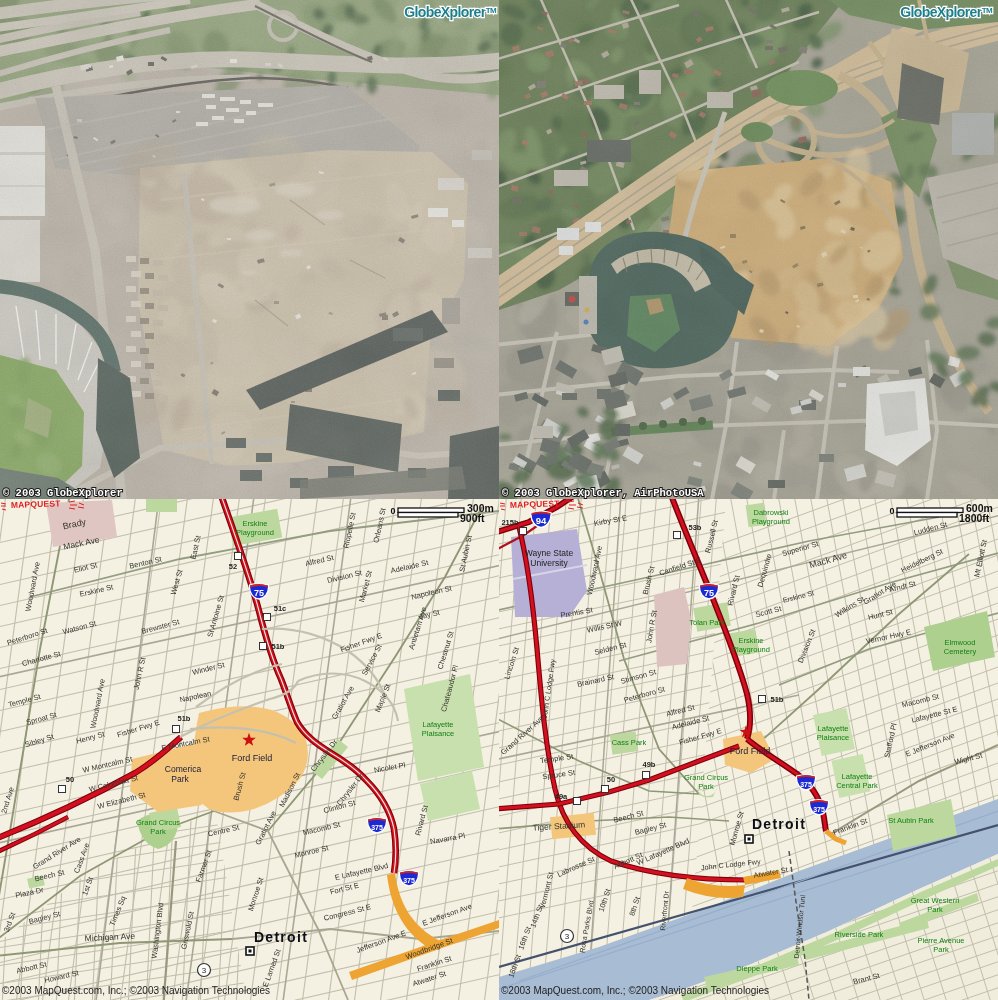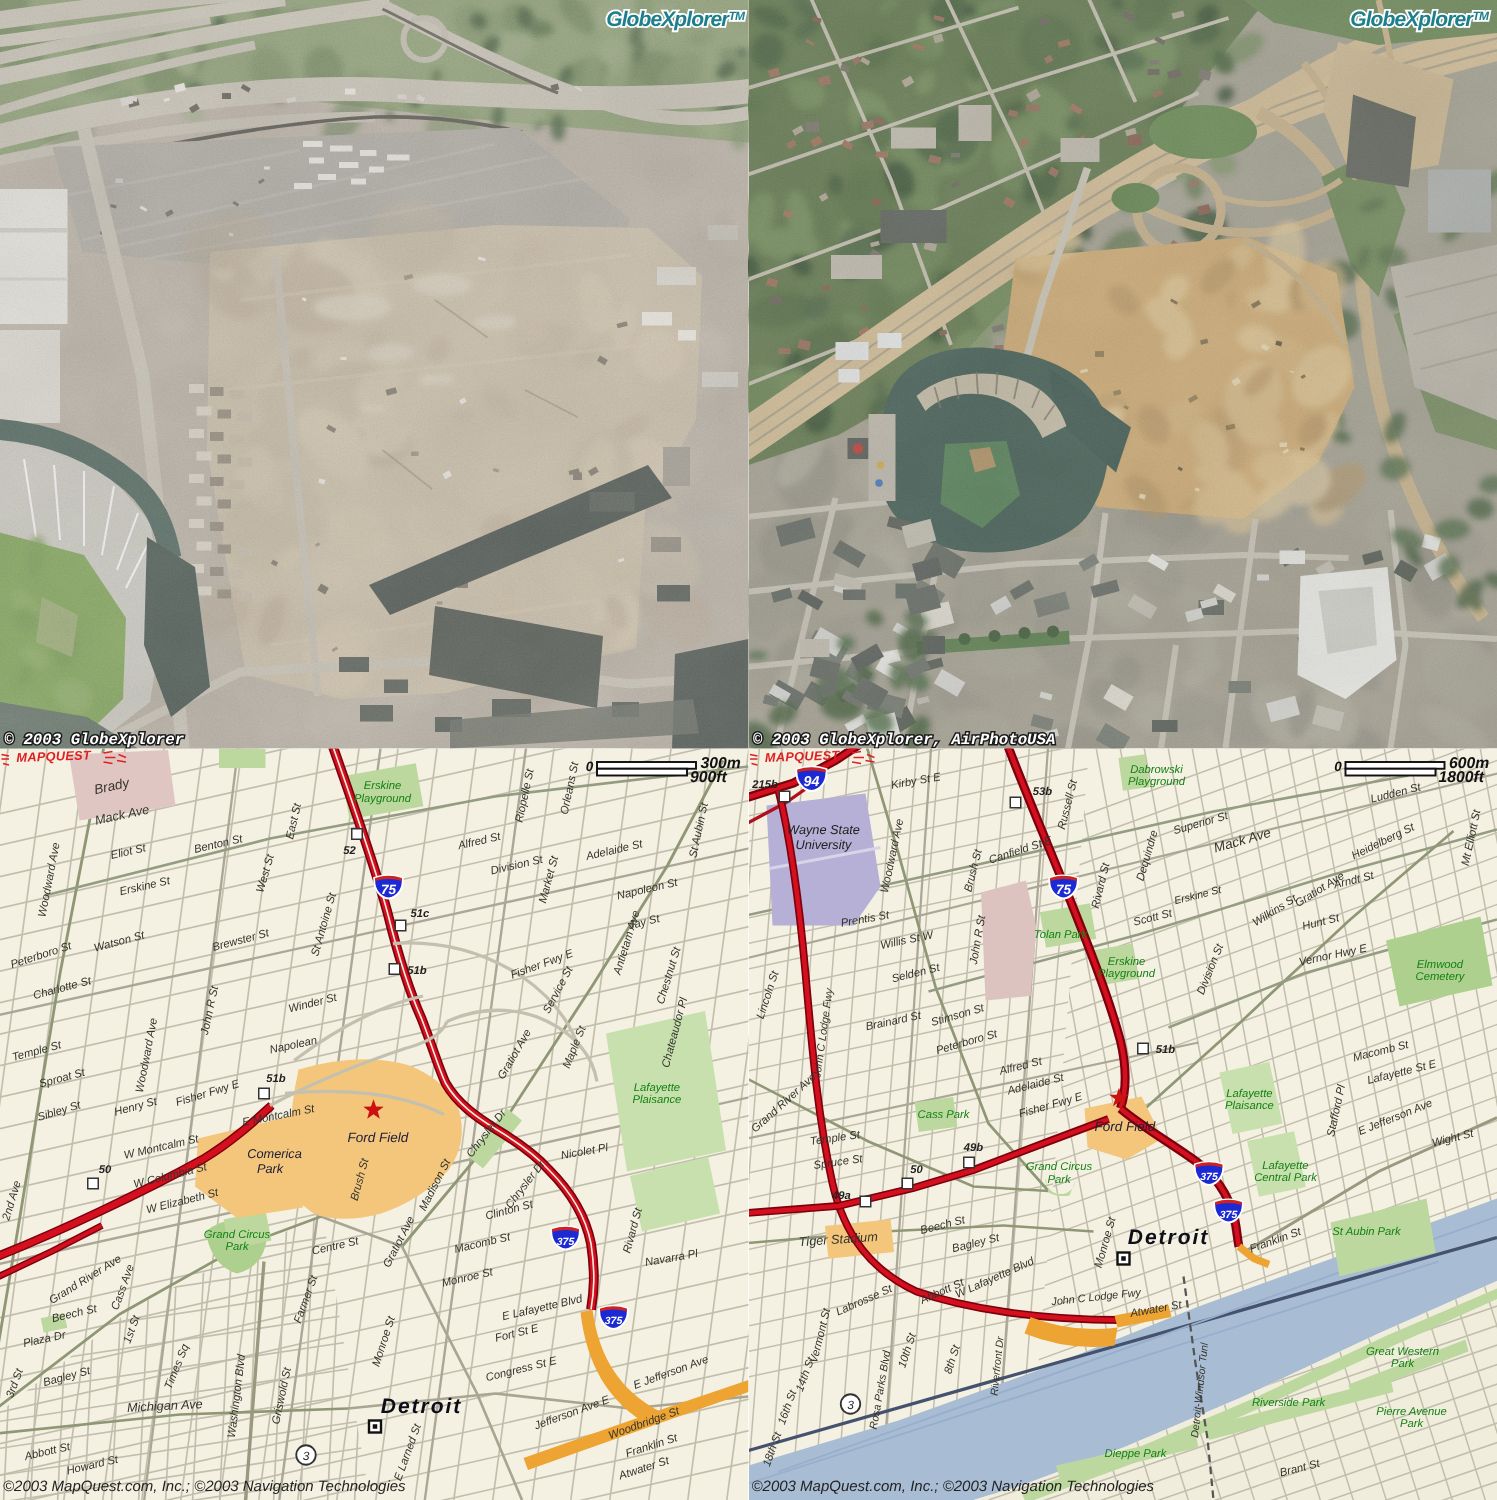--- a/index.html
+++ b/index.html
@@ -1,12 +1,12 @@
 <!DOCTYPE html>
-<html><head><meta charset="utf-8"><title>map</title><style>html,body{margin:0;padding:0;background:#fff}.page{position:relative;width:998px;height:1000px;overflow:hidden;font-family:"Liberation Sans",sans-serif;font-style:italic;}.page svg{position:absolute;display:block}</style></head><body>
+<html><head><meta charset="utf-8"><title>map</title><style>html,body{margin:0;padding:0;background:#fff}.page{position:relative;width:998px;height:1000px;overflow:hidden;font-family:"Liberation Sans",sans-serif;}.page svg{position:absolute;display:block}</style></head><body>
 <div class="page">
     <svg width="0" height="0" style="position:absolute">
       <defs>
         <filter id="grain" x="0" y="0" width="100%" height="100%">
           <feTurbulence type="fractalNoise" baseFrequency="0.9" numOctaves="2" seed="7" result="t"></feTurbulence>
           <feColorMatrix in="t" type="matrix" values="0.3 0.3 0.3 0 0.05  0.3 0.3 0.3 0 0.05  0.3 0.3 0.3 0 0.05  0 0 0 0 1"></feColorMatrix>
         </filter>
         <filter id="blotch" x="0" y="0" width="100%" height="100%">
           <feTurbulence type="fractalNoise" baseFrequency="0.015 0.02" numOctaves="3" seed="11" result="t"></feTurbulence>
           <feColorMatrix in="t" type="matrix" values="0.3 0.3 0.3 0 0.1  0.3 0.3 0.3 0 0.1  0.3 0.3 0.3 0 0.1  0 0 0 0 1"></feColorMatrix>

